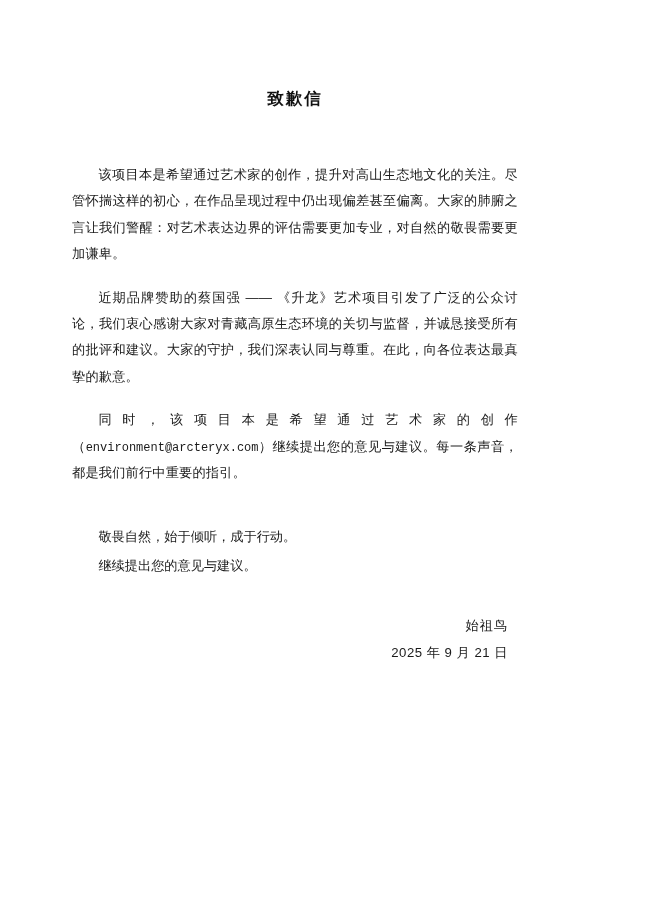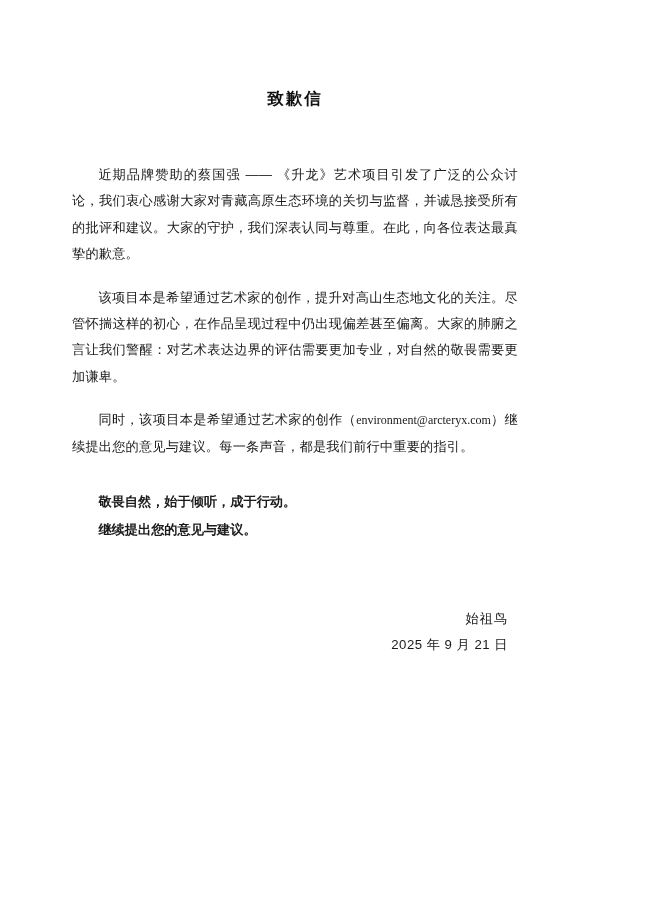--- a/index.html
+++ b/index.html
@@ -38,37 +38,36 @@
     margin: 0 0 17px 0;
     font-size: 13.2px;
     line-height: 2.0;
     text-align: justify;
     text-justify: inter-ideograph;
     text-indent: 2em;
     color: #1a1a1a;
     letter-spacing: 0.2px;
   }
   .mono {
-    font-family: Liberation Serif, serif;
+    font-family: Liberation Mono, monospace;
     font-size: 12px;
     letter-spacing: 0px;
   }
   .closing-block {
-    margin-top: 29px;
-    font-weight: bold;
+    margin-top: 38px;
   }
   p.closing-line {
     margin: 0 0 2px 0;
     font-size: 13.2px;
     line-height: 2.0;
     text-indent: 2em;
     color: #1a1a1a;
   }
   .signature {
-    margin-top: 62px;
+    margin-top: 34px;
     text-align: right;
     padding-right: 10px;
   }
   .sign-name {
     font-size: 13.2px;
     line-height: 2.0;
     color: #1a1a1a;
     letter-spacing: 1px;
   }
   .sign-date {
@@ -80,23 +79,23 @@
 </style>
 </head>
 <body>
 
 <div class="page">
 
   <h1 class="doc-title">致歉信</h1>
 
   <div class="body-block">
 
+    <p class="para">该项目本是希望通过艺术家的创作，提升对高山生态地文化的关注。尽管怀揣这样的初心，在作品呈现过程中仍出现偏差甚至偏离。大家的肺腑之言让我们警醒：对艺术表达边界的评估需要更加专业，对自然的敬畏需要更加谦卑。</p>
+
     <p class="para">近期品牌赞助的蔡国强 —— 《升龙》艺术项目引发了广泛的公众讨论，我们衷心感谢大家对青藏高原生态环境的关切与监督，并诚恳接受所有的批评和建议。大家的守护，我们深表认同与尊重。在此，向各位表达最真挚的歉意。</p>
-
-    <p class="para">该项目本是希望通过艺术家的创作，提升对高山生态地文化的关注。尽管怀揣这样的初心，在作品呈现过程中仍出现偏差甚至偏离。大家的肺腑之言让我们警醒：对艺术表达边界的评估需要更加专业，对自然的敬畏需要更加谦卑。</p>
 
 
     <p class="para"><span>同时，该项目本是希望通过艺术家的创作（</span><span class="mono">environment@arcteryx.com</span><span>）继续提出您的意见与建议。每一条声音，都是我们前行中重要的指引。</span></p>
 
     <div class="closing-block">
       <p class="closing-line">敬畏自然，始于倾听，成于行动。</p>
       <p class="closing-line">继续提出您的意见与建议。</p>
     </div>
 
     <div class="signature">

